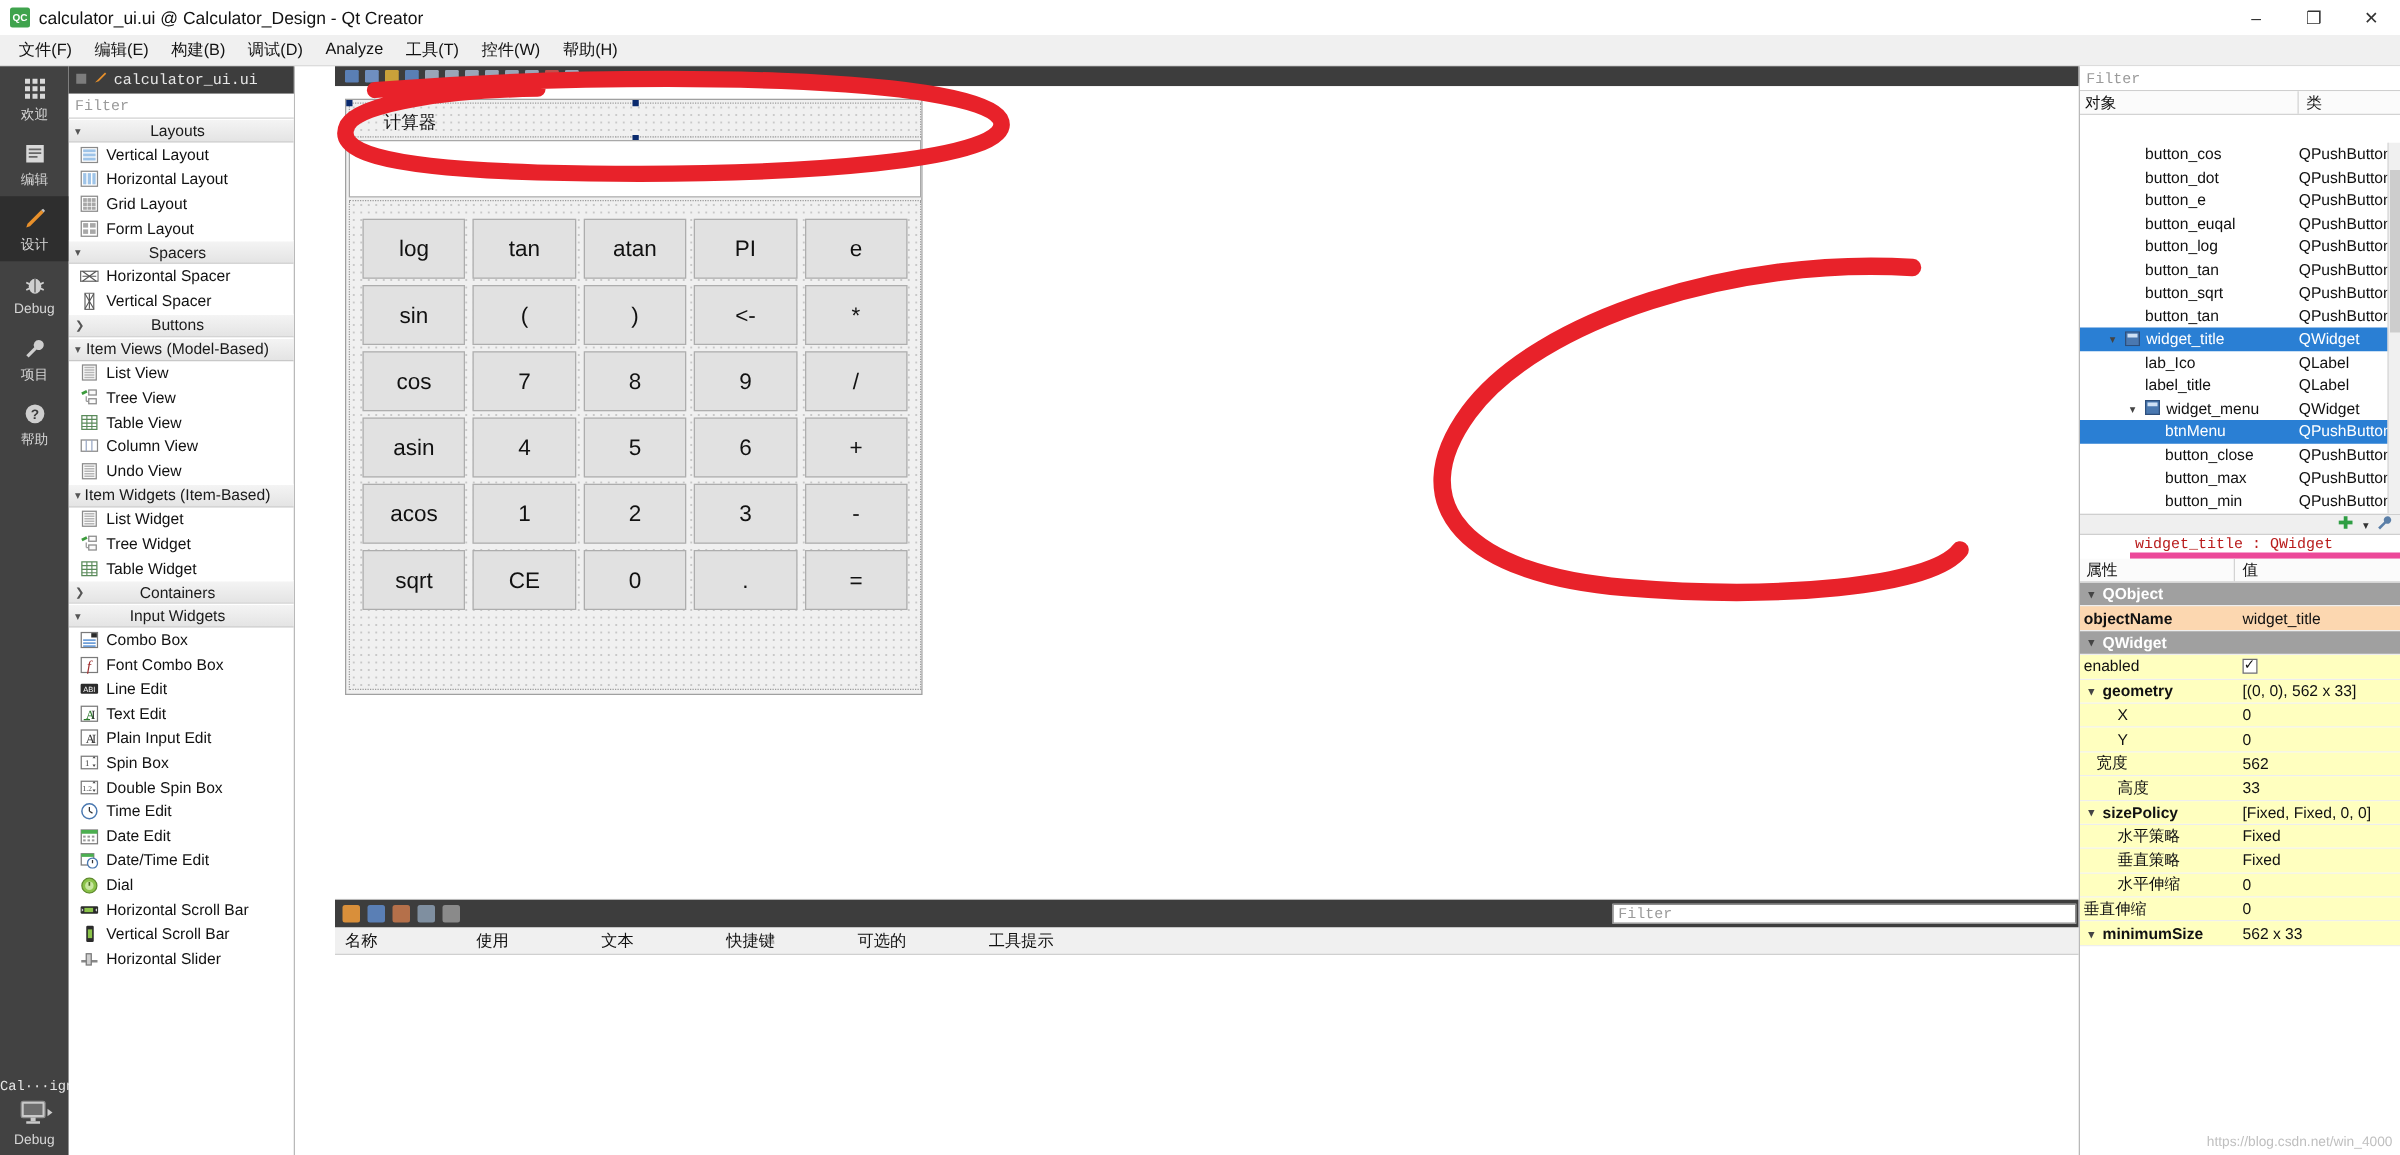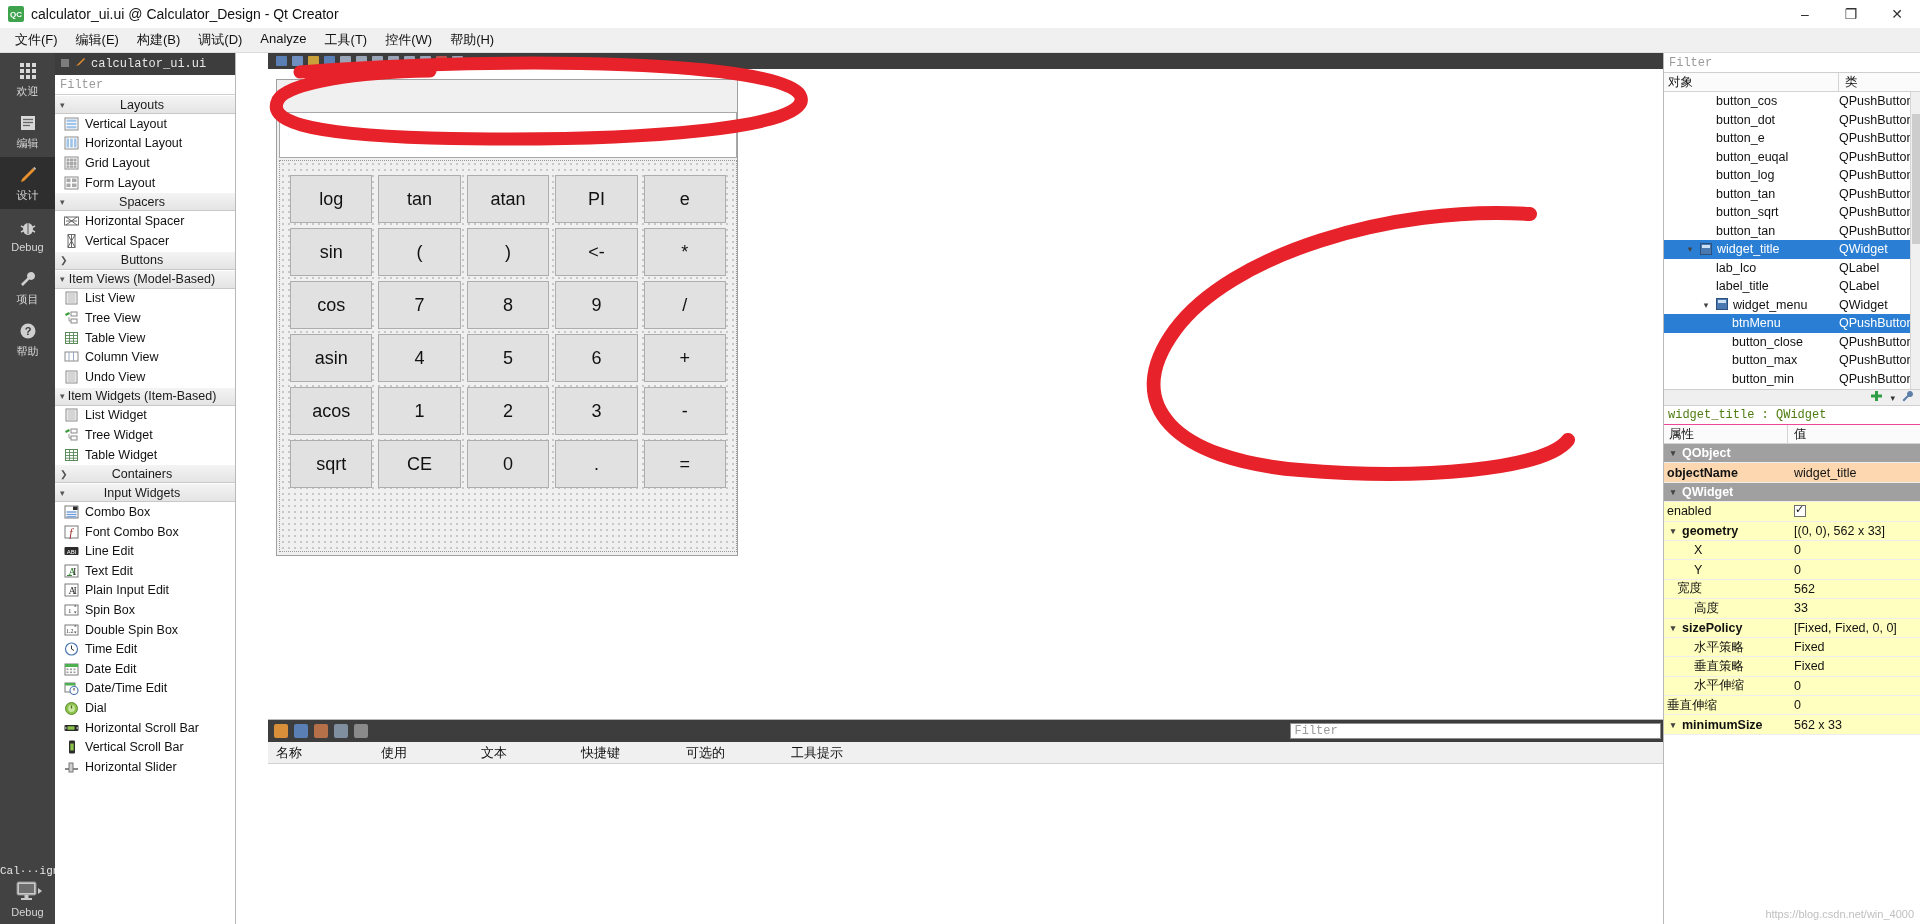--- a/index.html
+++ b/index.html
@@ -110,34 +110,34 @@
   #bd-body{ flex:1;background:#fff; }
 
   
   #rightdock{ position:absolute;right:0;top:0;width:257px;bottom:0;background:#ffffff;
       border-left:1px solid #b9b9b9;display:flex;flex-direction:column;}
   #rd-filter{ height:20px;border-bottom:1px solid #cfcfcf;display:flex;align-items:center;padding-left:5px;
       color:#9a9a9a;font-family:"Liberation Mono",monospace;font-size:12px;}
   #objtree-head{ height:19px;background:#fbfbfb;border-bottom:1px solid #d3d3d3;display:flex;font-size:12.5px;color:#111;}
   #objtree-head .c1{ width:175px;padding-left:4px;border-right:1px solid #d3d3d3;display:flex;align-items:center;}
   #objtree-head .c2{ flex:1;padding-left:6px;display:flex;align-items:center;}
-  #objtree{ height:297px;overflow:hidden;position:relative; }
+  #objtree{ height:297px;overflow:hidden;position:relative;margin-top:22px; }
   .tr{ height:18.5px;display:flex;font-size:12.5px;color:#111;align-items:center; }
   .tr.sel{ background:#2a7fd4;color:#fff; }
   .tr .nm{ width:175px;display:flex;align-items:center;gap:4px;overflow:hidden;white-space:nowrap; }
   .tr .cls{ flex:1;overflow:hidden;white-space:nowrap; }
   .tw{ width:12px;display:inline-block;text-align:center;font-size:9px;color:#444;flex:0 0 12px;}
   .ticon{ width:13px;height:13px;flex:0 0 13px;display:inline-block; }
   #objtree-scroll{ position:absolute;right:0;top:0;width:10px;bottom:0;background:#f0f0f0;border-left:1px solid #d6d6d6;}
   #objtree-scroll .thumb{ position:absolute;top:22px;left:1px;width:8px;height:130px;background:#cdcdcd;}
 
   #rd-addrow{ height:17px;background:#efefef;border-top:1px solid #cfcfcf;border-bottom:1px solid #cfcfcf;
       display:flex;align-items:center;justify-content:flex-end;gap:6px;padding-right:6px;}
-  #propname{ height:19px;background:#fff;border-bottom:1px solid #ec4899;display:flex;align-items:center;
-      padding-left:4px;font-family:"Liberation Mono",monospace;font-size:12px;color:#4d7c0f;}
+  #propname{ height:19px;background:#fff;border-bottom:5px solid #ec4899;display:flex;align-items:center;
+      padding-left:4px;font-family:"Liberation Mono",monospace;font-size:12px;color:#b91c1c;margin-left:40px;}
   #prop-head{ height:19px;background:#fbfbfb;border-bottom:1px solid #d3d3d3;display:flex;font-size:12.5px;}
   #prop-head .c1{ width:124px;padding-left:5px;border-right:1px solid #d3d3d3;display:flex;align-items:center;}
   #prop-head .c2{ flex:1;padding-left:6px;display:flex;align-items:center;}
   #proplist{ flex:1;overflow:hidden; }
   .pr{ height:19.4px;display:flex;font-size:12.5px;color:#111;border-bottom:1px solid #eeeeee;}
   .pr .k{ width:124px;display:flex;align-items:center;gap:3px;padding-left:3px;overflow:hidden;white-space:nowrap;}
   .pr .v{ flex:1;display:flex;align-items:center;padding-left:6px;overflow:hidden;white-space:nowrap;}
   .pr.grp{ background:#a0a0a0;color:#fff;font-weight:bold; }
   .pr.grp .k{ font-weight:bold; }
   .pr.orange .k,.pr.orange .v{ background:#fcd7b0; }
@@ -672,20 +672,27 @@
       <span class="tb" style="background:#9aa6b8"></span>
       <span class="tb" style="background:#9aa6b8"></span>
       <span class="tb" style="background:#9aa6b8"></span>
       <span class="tb" style="background:#c0504d"></span>
       <span class="tb" style="background:#9aa6b8"></span>
     </div>
 
     <div id="canvaswrap">
       <div id="form">
 
+        <div id="title-widget">
+          <div class="ttl-text">计算器</div>
+          <div class="handle" style="left:-3px;top:-3px"></div>
+          <div class="handle" style="left:226px;top:-3px"></div>
+          <div class="handle" style="left:-3px;top:11px"></div>
+          <div class="handle" style="left:226px;top:25px"></div>
+        </div>
 
         <div id="display-area"></div>
 
         <div id="btngrid">
             <div class="cbtn">log</div>
             <div class="cbtn">tan</div>
             <div class="cbtn">atan</div>
             <div class="cbtn">PI</div>
             <div class="cbtn">e</div>
             <div class="cbtn">sin</div>

